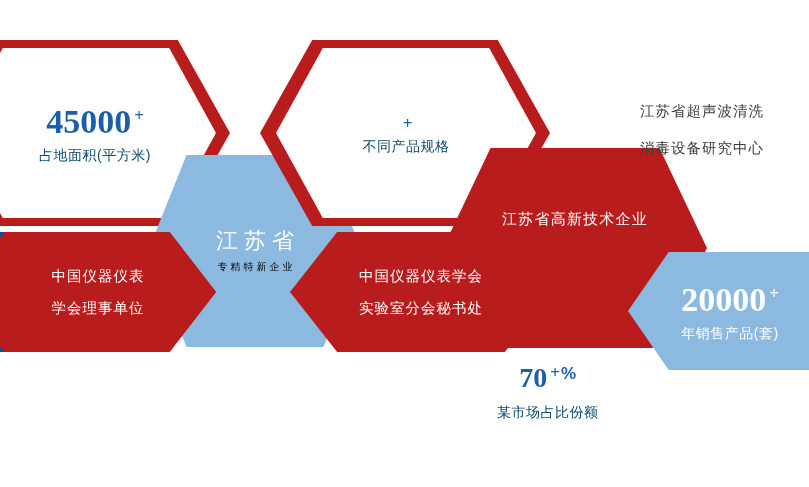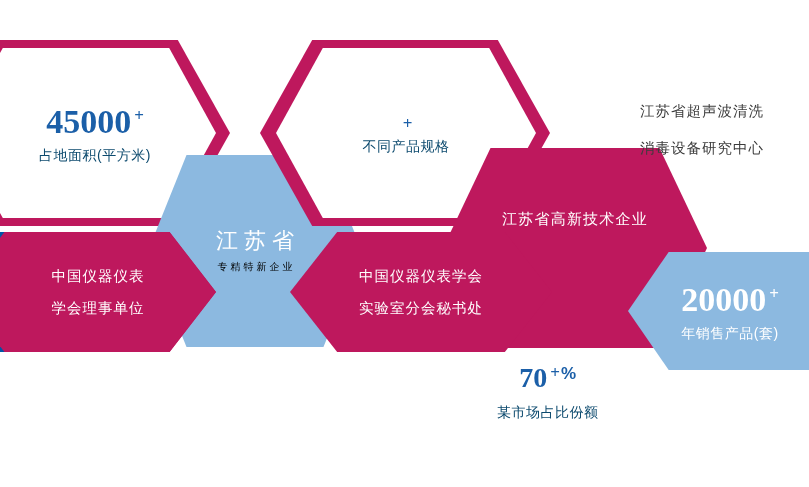--- a/index.html
+++ b/index.html
@@ -19,21 +19,21 @@
     display:flex;align-items:center;justify-content:center;
     box-sizing:border-box;
   }
   .hex-inner{
     position:absolute;
     -webkit-clip-path:polygon(18% 0%, 82% 0%, 100% 50%, 82% 100%, 18% 100%, 0% 50%);
     clip-path:polygon(18% 0%, 82% 0%, 100% 50%, 82% 100%, 18% 100%, 0% 50%);
     display:flex;flex-direction:column;align-items:center;justify-content:center;
     box-sizing:border-box;
   }
-  .fill-dark{background:#be185d;}
+  .fill-dark{background:#b91c1c;}
   .fill-light{background:#8CB9E0;}
   .fill-white{background:#ffffff;}
 
   
   .stat{
     display:flex;flex-direction:column;align-items:center;justify-content:center;
     line-height:1;
   }
   .stat-number{
     font-family:"Liberation Serif","DejaVu Serif",serif;

